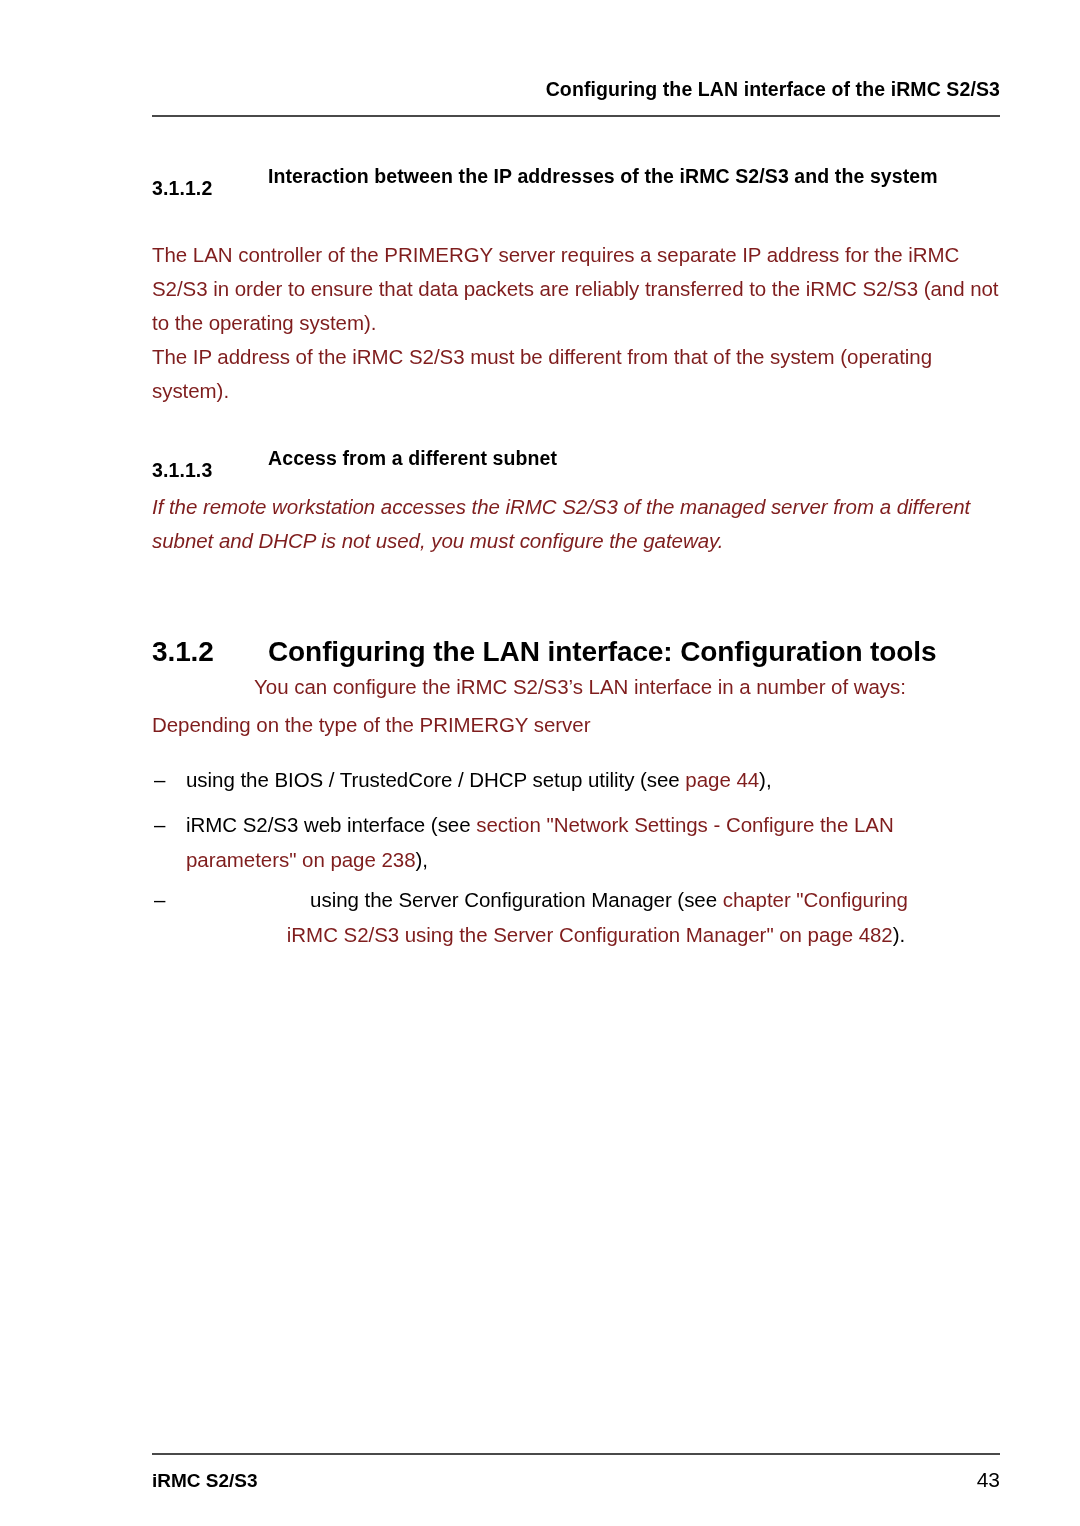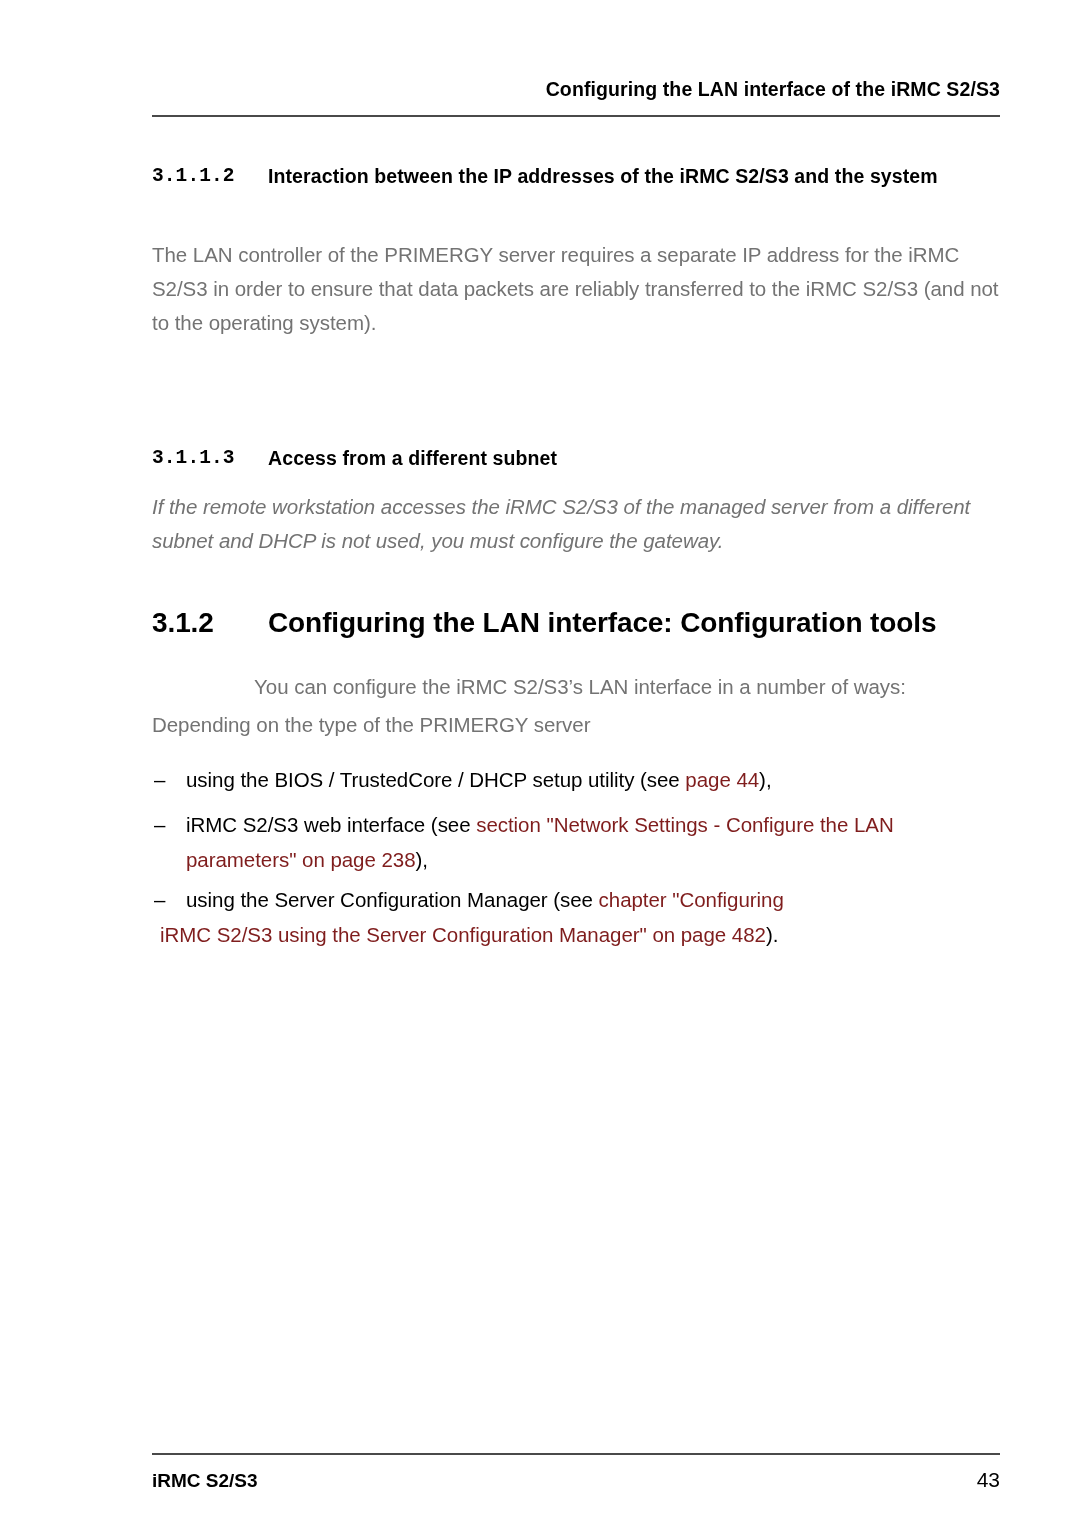--- a/index.html
+++ b/index.html
@@ -50,23 +50,22 @@
     left: 152px;
     width: 848px;
     font-size: 19.5px;
     font-weight: bold;
     line-height: 33px;
     letter-spacing: 0.1px;
   }
   .h4 .num {
     position: absolute;
     left: 0;
-    top: 0;
+    top: 12px;
     width: 116px;
-    font-family: Liberation Mono, monospace;
   }
   .h4 .txt {
     display: block;
     margin-left: 116px;
   }
 
   .h3 {
     position: absolute;
     left: 152px;
     width: 860px;
@@ -87,21 +86,21 @@
   }
 
   
   .para {
     position: absolute;
     left: 152px;
     width: 856px;
     font-size: 20.5px;
     line-height: 34px;
     letter-spacing: -0.05px;
-    color: #737373;
+    color: #7f1d1d;
   }
 
   
   .dash-item {
     position: absolute;
     left: 152px;
     width: 860px;
     font-size: 20.5px;
     line-height: 35px;
     letter-spacing: -0.05px;
@@ -113,20 +112,21 @@
     width: 30px;
   }
   .dash-item .content {
     display: block;
     margin-left: 34px;
   }
   
   .dash-item.loose .content {
     margin-left: 34px;
     text-indent: 0;
+    text-align: center;
   }
   .dash-item.loose .content .wrap2 {
     display: block;
     margin-left: -26px;
   }
 
   a.xref, .xref {
     color: #7f1d1d;
     text-decoration: none;
   }
@@ -165,29 +165,30 @@
 
   <div class="running-header">Configuring the LAN interface of the iRMC S2/S3</div>
   <div class="header-rule"></div>
 
   <div class="h4" style="top:160px;">
     <span class="num">3.1.1.2</span>
     <span class="txt">Interaction between the IP addresses of the iRMC S2/S3 and the system</span>
   </div>
 
   <div class="para" style="top:238px;">The LAN controller of the PRIMERGY server requires a separate IP address for the iRMC S2/S3 in order to ensure that data packets are reliably transferred to the iRMC S2/S3 (and not to the operating system).</div>
+  <div class="para" style="top:340px;">The IP address of the iRMC S2/S3 must be different from that of the system (operating system).</div>
 
   <div class="h4" style="top:442px;">
     <span class="num">3.1.1.3</span>
     <span class="txt">Access from a different subnet</span>
   </div>
 
   <div class="para" style="top:490px;font-style:italic;">If the remote workstation accesses the iRMC S2/S3 of the managed server from a different subnet and DHCP is not used, you must configure the gateway.</div>
 
-  <div class="h3" style="top:604px;">
+  <div class="h3" style="top:633px;">
     <span class="num">3.1.2</span>
     <span class="txt">Configuring the LAN interface: Configuration tools</span>
   </div>
 
   <div class="para" style="top:670px;text-align:center;">You can configure the iRMC S2/S3’s LAN interface in a number of ways:</div>
   <div class="para" style="top:708px;">Depending on the type of the PRIMERGY server</div>
 
   <div class="dash-item" style="top:762px;">
     <span class="dash">–</span>
     <span class="content"><span>using the BIOS / TrustedCore / DHCP setup utility (see </span><a class="xref" href="#">page 44</a><span>),</span></span>

